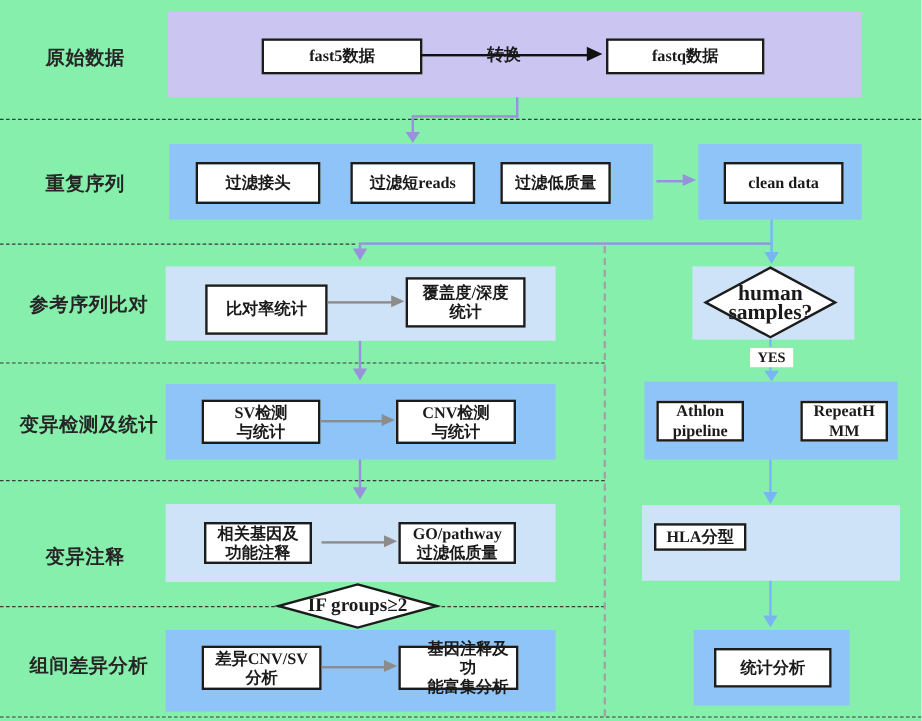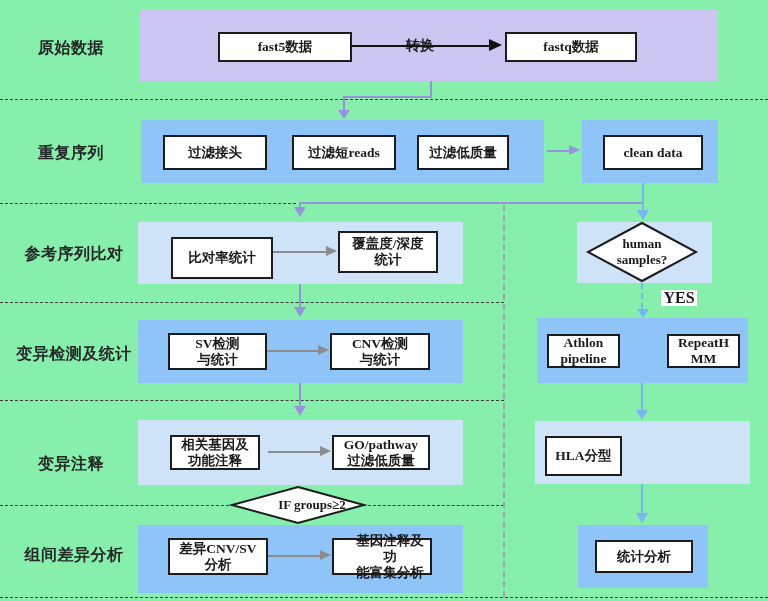--- a/index.html
+++ b/index.html
@@ -82,25 +82,25 @@
 
   <div class="node" style="left:171px;top:237px;width:102px;height:42px;">比对率统计</div>
   <div class="node" style="left:338px;top:231px;width:100px;height:42px;">覆盖度/深度
 统计</div>
   <div class="hline" style="left:273px;top:251px;width:55px;height:2px;background:#8c8c8c;"></div>
   <div class="head" style="left:326px;top:246px;border-top:5.5px solid transparent;border-bottom:5.5px solid transparent;border-left:11px solid #8c8c8c;"></div>
 
   <svg class="diamond" style="left:586px;top:221px;" width="112" height="62">
     <polygon points="56,2 110,31 56,60 2,31" fill="#ffffff" stroke="#1c1c1c" stroke-width="2"></polygon>
   </svg>
-  <div class="dlabel" style="left:596px;top:228px;width:92px;height:48px;font-size:13px;line-height:16px;">human
+  <div class="dlabel" style="left:596px;top:228px;width:92px;height:48px;font-size:18px;line-height:16px;">human
 samples?</div>
 
   <div class="vline" style="left:641px;top:283px;width:0;height:26px;border-left:2px dashed #7ab5f3;"></div>
-  <div class="dlabel" style="left:625px;top:290px;width:36px;height:16px;font-size:16px;background:#fff;margin-left:36px;">YES</div>
+  <div class="dlabel" style="left:625px;top:290px;width:36px;height:16px;font-size:12px;background:#fff;">YES</div>
   <div class="head" style="left:637px;top:309px;border-left:6px solid transparent;border-right:6px solid transparent;border-top:9px solid #7ab5f3;"></div>
 
   <div class="vline" style="left:299px;top:284px;width:2px;height:25px;background:#9792db;"></div>
   <div class="head" style="left:294px;top:307px;border-left:6px solid transparent;border-right:6px solid transparent;border-top:10px solid #9792db;"></div>
 
   <div class="node" style="left:168px;top:333px;width:99px;height:37px;">SV检测
 与统计</div>
   <div class="node" style="left:330px;top:333px;width:100px;height:37px;">CNV检测
 与统计</div>
   <div class="hline" style="left:267px;top:350px;width:52px;height:2px;background:#8c8c8c;"></div>
@@ -117,26 +117,26 @@
   <div class="vline" style="left:641px;top:383px;width:2px;height:28px;background:#7ab5f3;"></div>
   <div class="head" style="left:636px;top:410px;border-left:6px solid transparent;border-right:6px solid transparent;border-top:10px solid #7ab5f3;"></div>
 
   <div class="node" style="left:170px;top:435px;width:90px;height:35px;">相关基因及
 功能注释</div>
   <div class="node" style="left:332px;top:435px;width:98px;height:35px;">GO/pathway
 过滤低质量</div>
   <div class="hline" style="left:268px;top:451px;width:53px;height:2px;background:#8c8c8c;"></div>
   <div class="head" style="left:320px;top:446px;border-top:5.5px solid transparent;border-bottom:5.5px solid transparent;border-left:11px solid #8c8c8c;"></div>
 
-  <div class="node" style="left:545px;top:436px;width:77px;height:40px;">HLA分型</div>
+  <div class="node" style="left:545px;top:436px;width:77px;height:23px;">HLA分型</div>
 
   <svg class="diamond" style="left:230px;top:485px;" width="136" height="40">
     <polygon points="68,2 134,20 68,38 2,20" fill="#ffffff" stroke="#1c1c1c" stroke-width="2"></polygon>
   </svg>
-  <div class="dlabel" style="left:240px;top:496px;width:116px;height:18px;font-size:13px;padding-left:14px;">IF groups≥2</div>
+  <div class="dlabel" style="left:240px;top:496px;width:116px;height:18px;font-size:16px;">IF groups≥2</div>
 
   <div class="vline" style="left:641px;top:484px;width:2px;height:30px;background:#7ab5f3;"></div>
   <div class="head" style="left:636px;top:513px;border-left:6px solid transparent;border-right:6px solid transparent;border-top:10px solid #7ab5f3;"></div>
 
   <div class="node" style="left:168px;top:538px;width:100px;height:37px;">差异CNV/SV
 分析</div>
   <div class="node" style="left:332px;top:538px;width:100px;height:37px;padding-left:16px;">基因注释及功
 能富集分析</div>
   <div class="hline" style="left:268px;top:555px;width:53px;height:2px;background:#8c8c8c;"></div>
   <div class="head" style="left:320px;top:550px;border-top:5.5px solid transparent;border-bottom:5.5px solid transparent;border-left:11px solid #8c8c8c;"></div>

